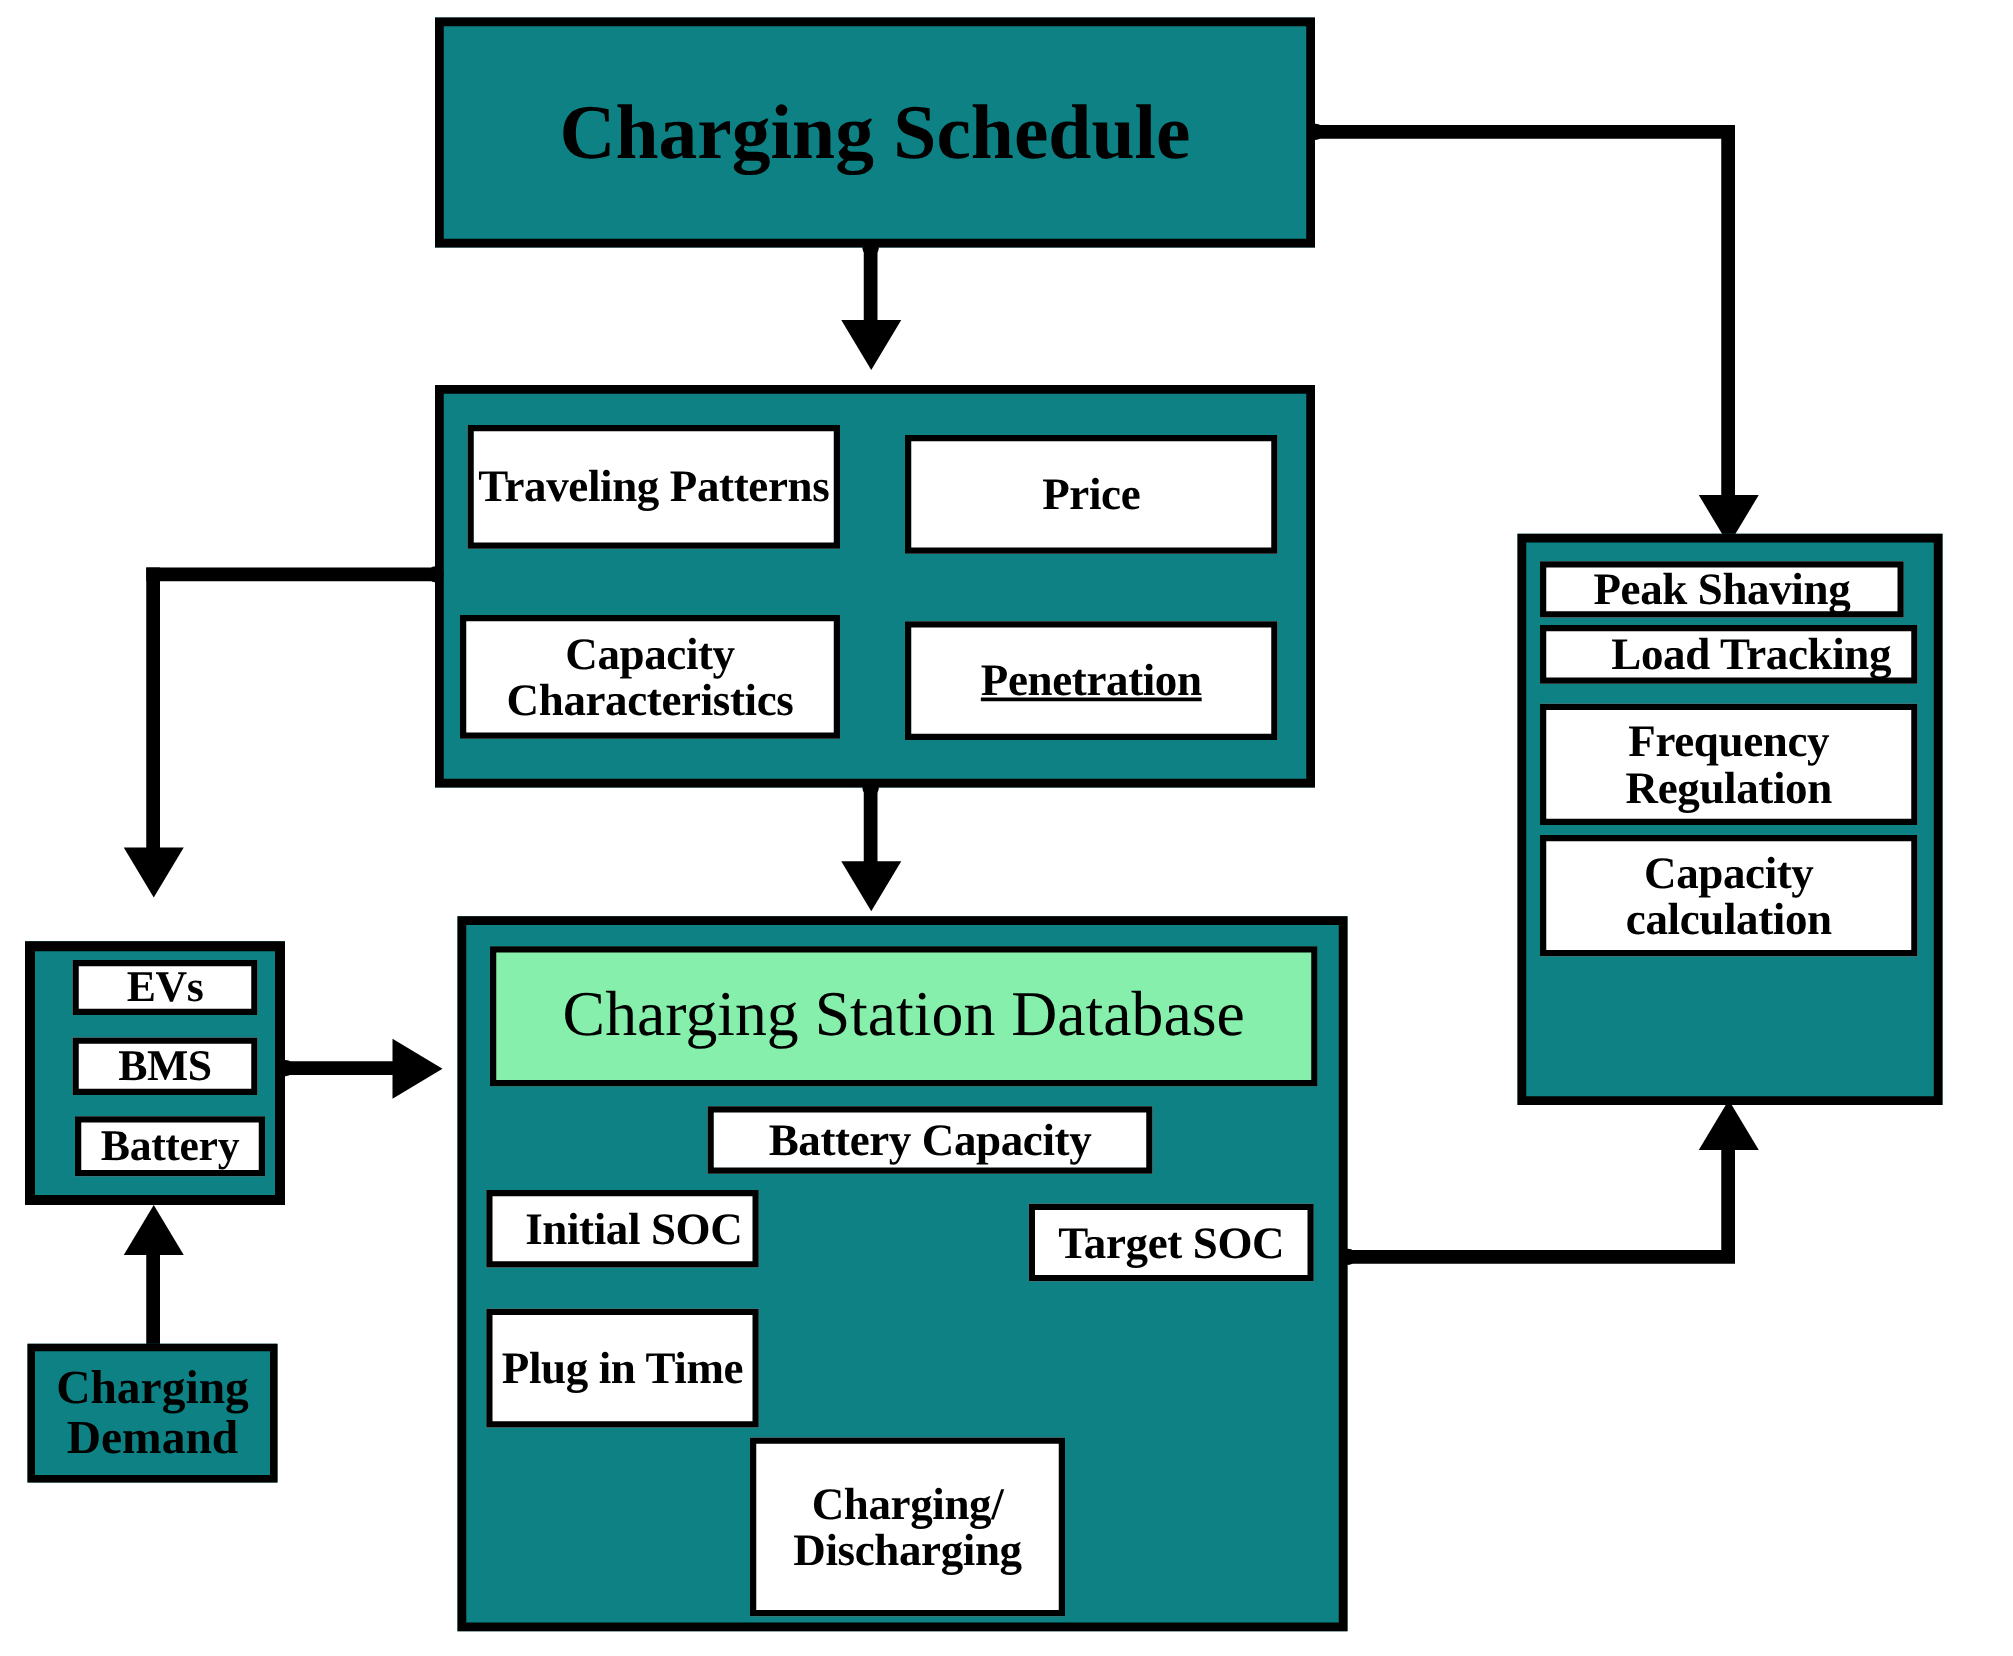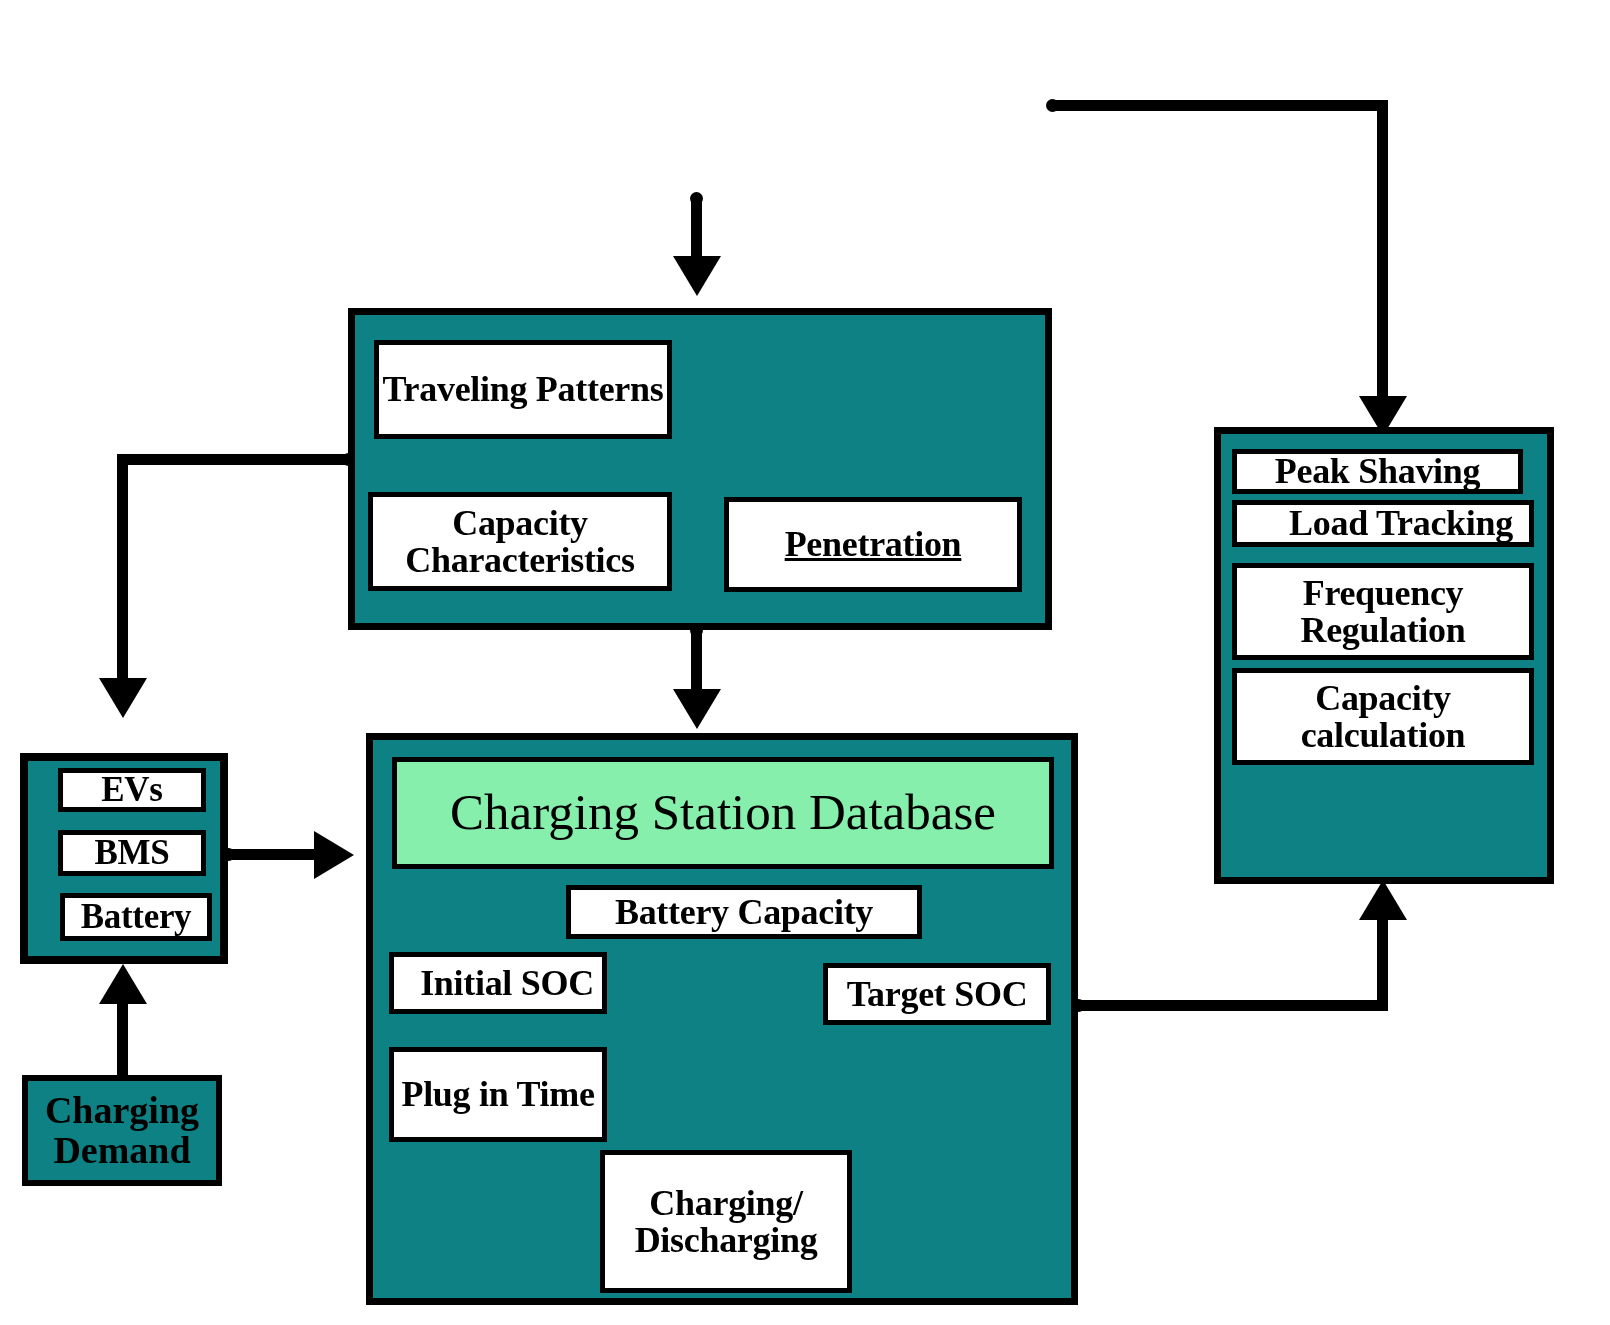--- a/index.html
+++ b/index.html
@@ -31,34 +31,40 @@
            border-right:24px solid transparent;border-bottom:40px solid #000;}
   .arrow-r{position:absolute;width:0;height:0;border-top:24px solid transparent;
            border-bottom:24px solid transparent;border-left:40px solid #000;}
   .dot{position:absolute;width:13px;height:13px;background:#000;border-radius:50%;}
 </style>
 </head>
 <body>
 
 <div id="stage">
 
+  <div class="titlebox" style="left:348px;top:14px;width:704px;height:184px;font-size:62px;">
+    <span>Charging Schedule</span>
+  </div>
 
   <div class="dot" style="left:690px;top:192px;"></div>
   <div class="vline" style="left:691px;top:197px;height:67px;"></div>
   <div class="arrow-d" style="left:673px;top:256px;"></div>
 
   <div class="dot" style="left:1046px;top:99px;"></div>
   <div class="hline" style="left:1050px;top:100px;width:338px;"></div>
   <div class="vline" style="left:1377px;top:100px;height:305px;"></div>
   <div class="arrow-d" style="left:1359px;top:396px;"></div>
 
   <div class="panel" style="left:348px;top:308px;width:704px;height:322px;"></div>
 
   <div class="wbox" style="left:374px;top:340px;width:298px;height:99px;font-size:36px;">
     <span>Traveling Patterns</span>
+  </div>
+  <div class="wbox" style="left:724px;top:348px;width:298px;height:95px;font-size:36px;">
+    <span>Price</span>
   </div>
   <div class="wbox" style="left:368px;top:492px;width:304px;height:99px;font-size:36px;">
     <span>Capacity Characteristics</span>
   </div>
   <div class="wbox" style="left:724px;top:497px;width:298px;height:95px;font-size:36px;text-decoration:underline;">
     <span>Penetration</span>
   </div>
 
   <div class="dot" style="left:342px;top:453px;"></div>
   <div class="hline" style="left:117px;top:454px;width:230px;"></div>

